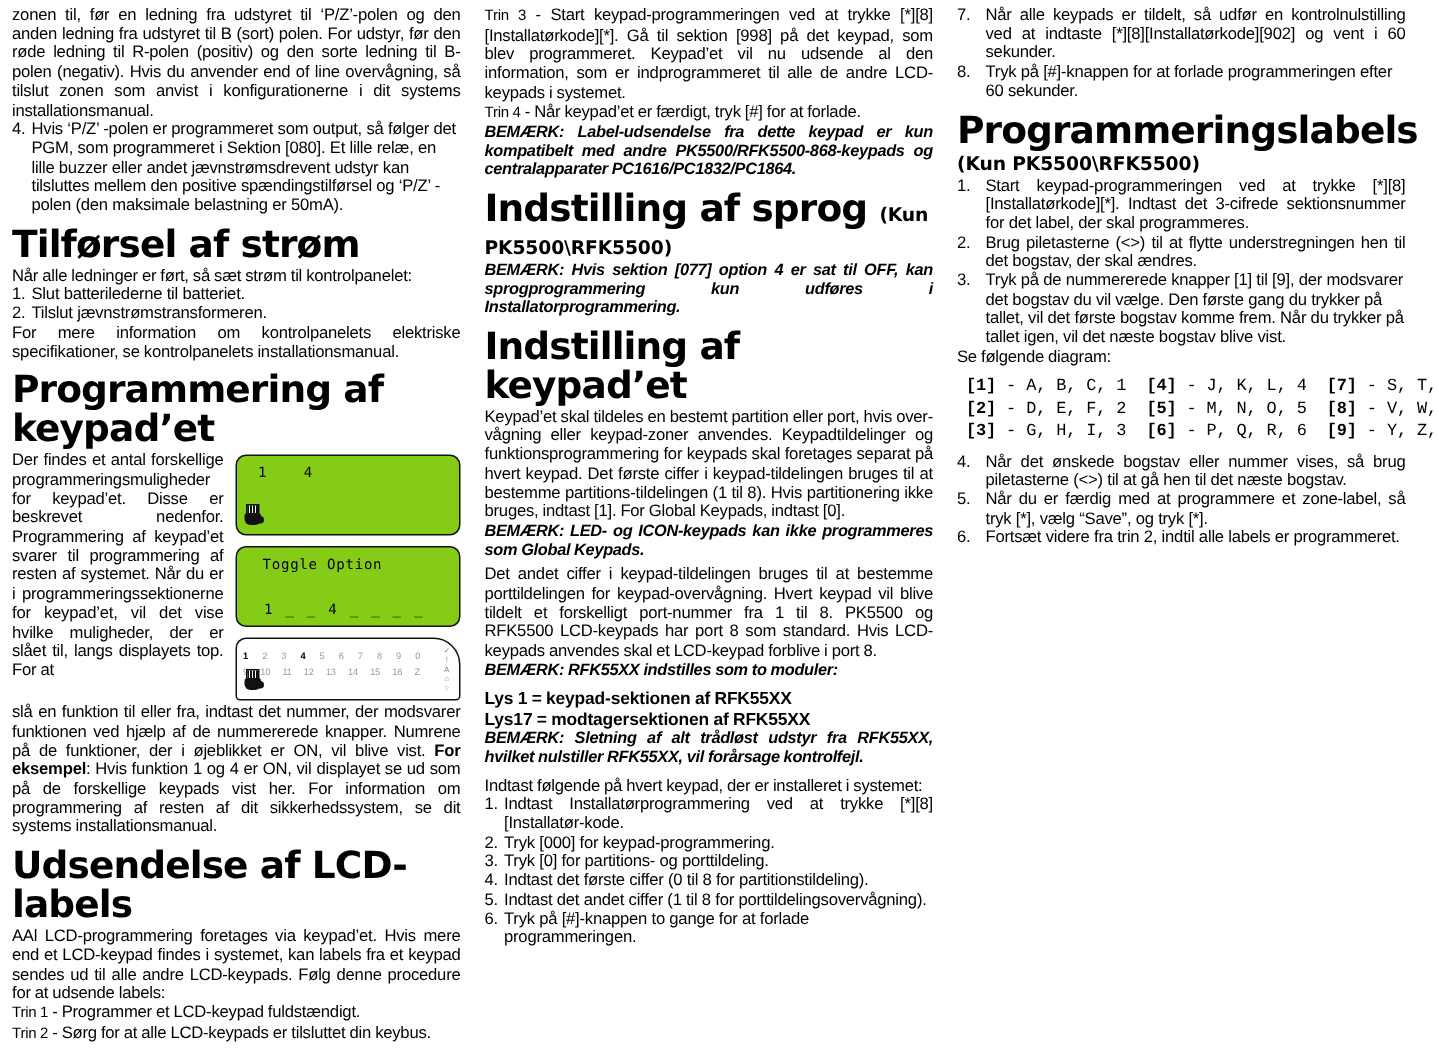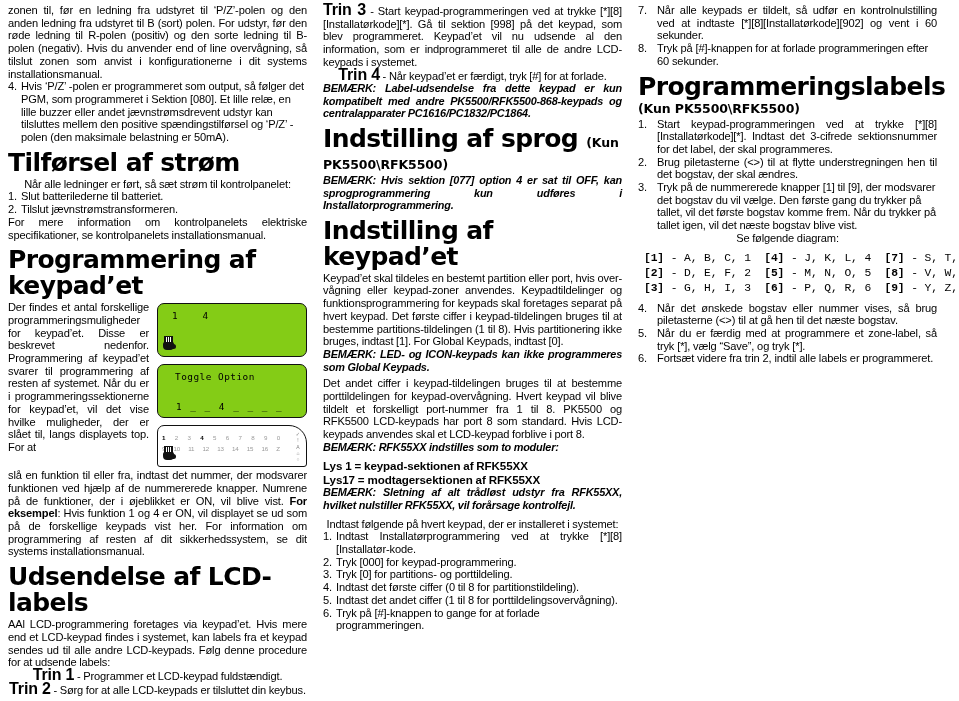--- a/index.html
+++ b/index.html
@@ -31,21 +31,21 @@
   p, .para {
     margin: 0 0 0 0;
     font-size: 11.1px;
     line-height: 12.7px;
     text-align: justify;
     letter-spacing: -0.15px;
     word-spacing: -0.2px;
     font-stretch: condensed;
     transform-origin: left top;
   }
-  .para.left { text-align: center; }
+  .para.left { text-align: left; }
 
   h1 {
     font-size: 25px;
     line-height: 26px;
     font-weight: bold;
     margin: 6px 0 2px 0;
     letter-spacing: -0.6px;
     font-family: "DejaVu Sans", sans-serif;
   }
   h1 .sub-inline {
@@ -93,21 +93,21 @@
   .numlist li .num {
     position: absolute;
     left: 0;
     top: 0;
   }
   .numlist.narrow li { padding-left: 13px; }
   .numlist.wide li { padding-left: 19px; }
   .numlist li:last-child { text-align: left; }
 
   b, .b { font-weight: bold; }
-  .step { font-weight: bold; font-size: 16px; }
+  .step { font-weight: normal; font-size: 10px; }
 
   
   .figure-wrap {
     float: right;
     width: 150px;
     margin: 2px 0 2px 8px;
   }
   .lcd {
     border: 1.2px solid #111;
     border-radius: 7px;

